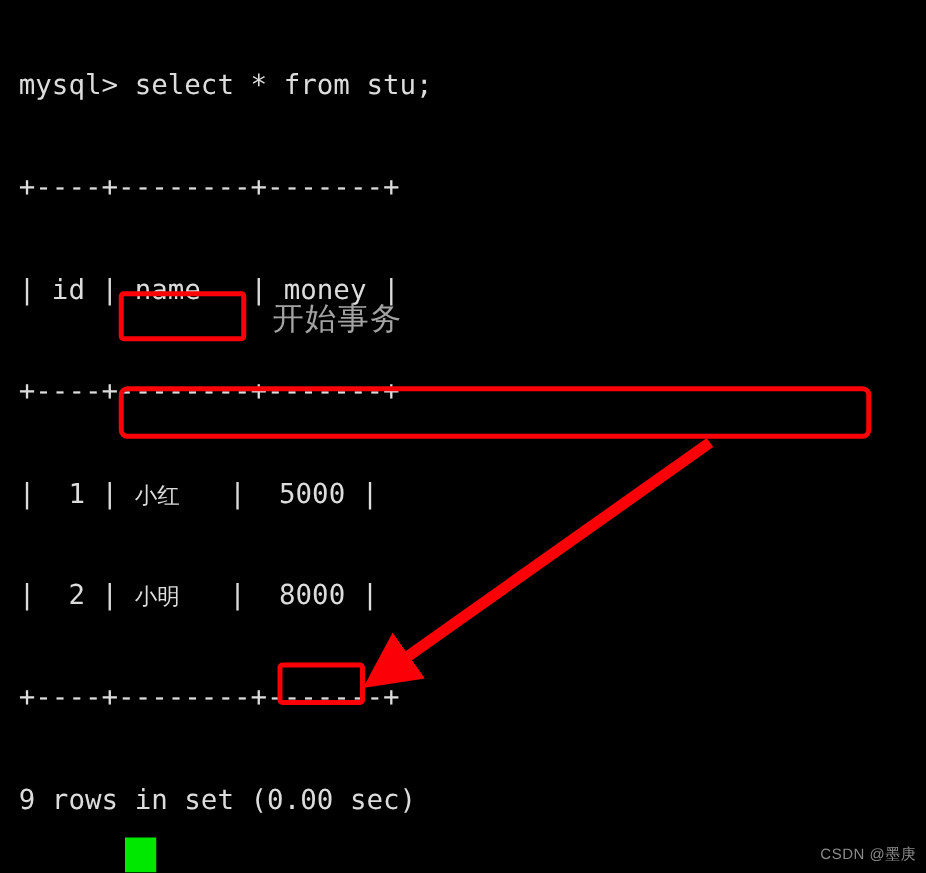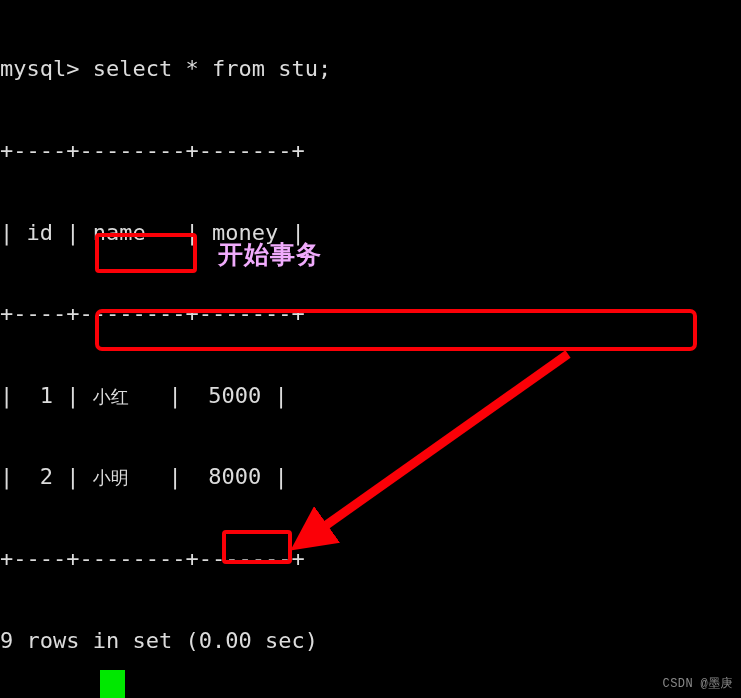--- a/index.html
+++ b/index.html
@@ -21,21 +21,21 @@
     top: 0;
     width: 741px;
     height: 698px;
     background: #000000;
     color: #d8d8d8;
     font-family: "DejaVu Sans Mono", "Liberation Mono", monospace;
     font-size: 22px;
     line-height: 27.2px;
     letter-spacing: 0px;
     white-space: pre;
-    padding: 1px 0 0 0;
+    padding: 1px 0 0 15px;
     box-sizing: border-box;
   }
 
   .tline {
     height: 27.2px;
     white-space: pre;
     color: #dcdcdc;
   }
 
   .cjk {
@@ -57,24 +57,24 @@
     border-radius: 4px;
     box-sizing: border-box;
   }
 
   #box-begin   { left: 95px;  top: 233px; width: 102px; height: 40px; }
   #box-update  { left: 95px;  top: 309px; width: 602px; height: 42px; border-radius: 7px; }
   #box-money   { left: 222px; top: 530px; width: 70px;  height: 34px; }
 
   .annot-cn {
     position: absolute;
-    color: #f0abfc;
+    color: #a3a3a3;
     font-family: "DejaVu Sans", sans-serif;
     font-size: 25px;
-    font-weight: 700;
+    font-weight: 400;
     letter-spacing: 1px;
     white-space: pre;
     text-align: right;
   }
   #annot-begin { left: 218px; top: 238px; }
 
   #arrow-svg {
     position: absolute;
     left: 0; top: 0;
     width: 741px; height: 698px;
@@ -87,21 +87,21 @@
     width: 25px;
     height: 28px;
     background: #00e800;
   }
 
   .watermark {
     position: absolute;
     right: 8px;
     bottom: 6px;
     color: #8a8a8a;
-    font-family: Liberation Mono, monospace;
+    font-family: Liberation Sans, sans-serif;
     font-size: 12px;
     letter-spacing: 0.4px;
     white-space: pre;
   }
 </style>
 </head>
 <body>
 
 <div id="terminal">
   <div class="tline">mysql&gt; select * from stu;</div>

